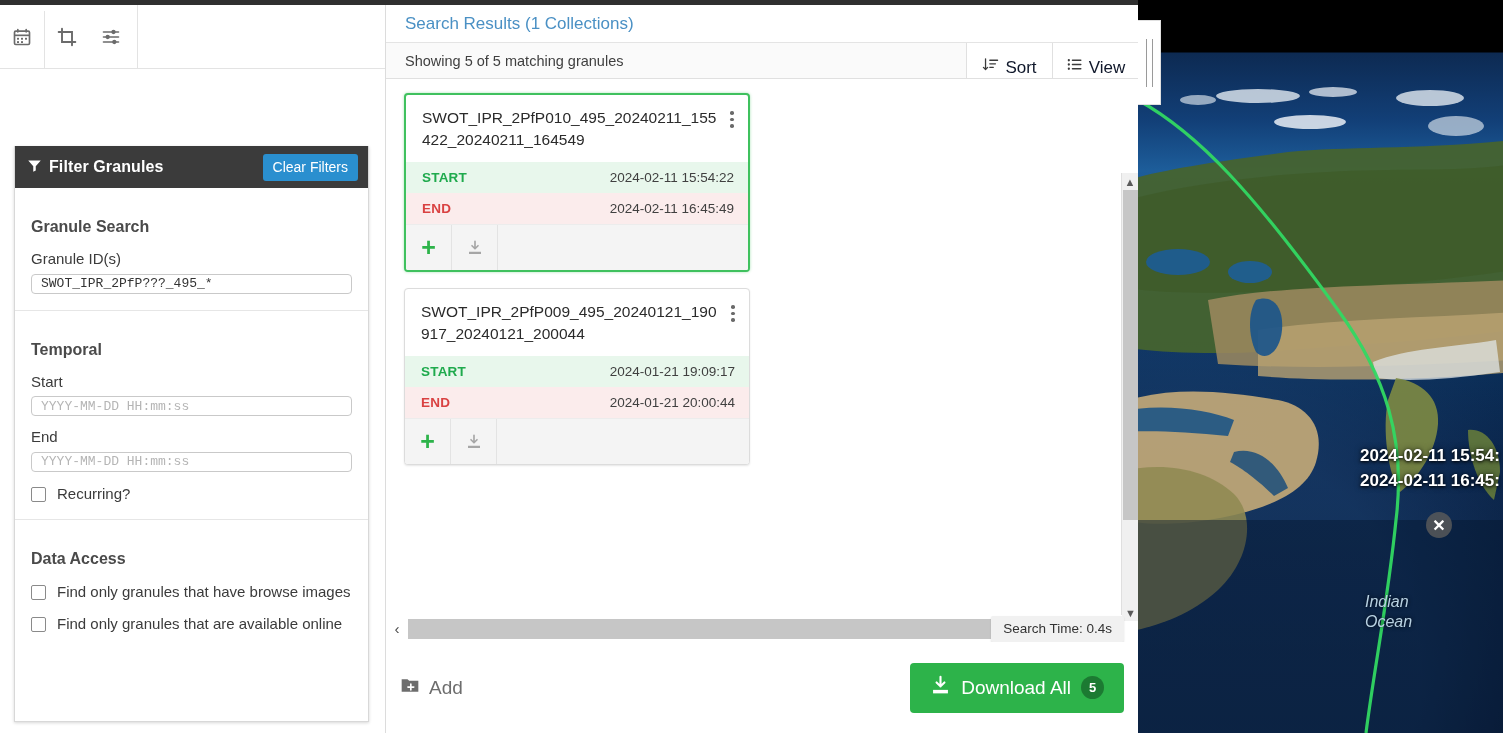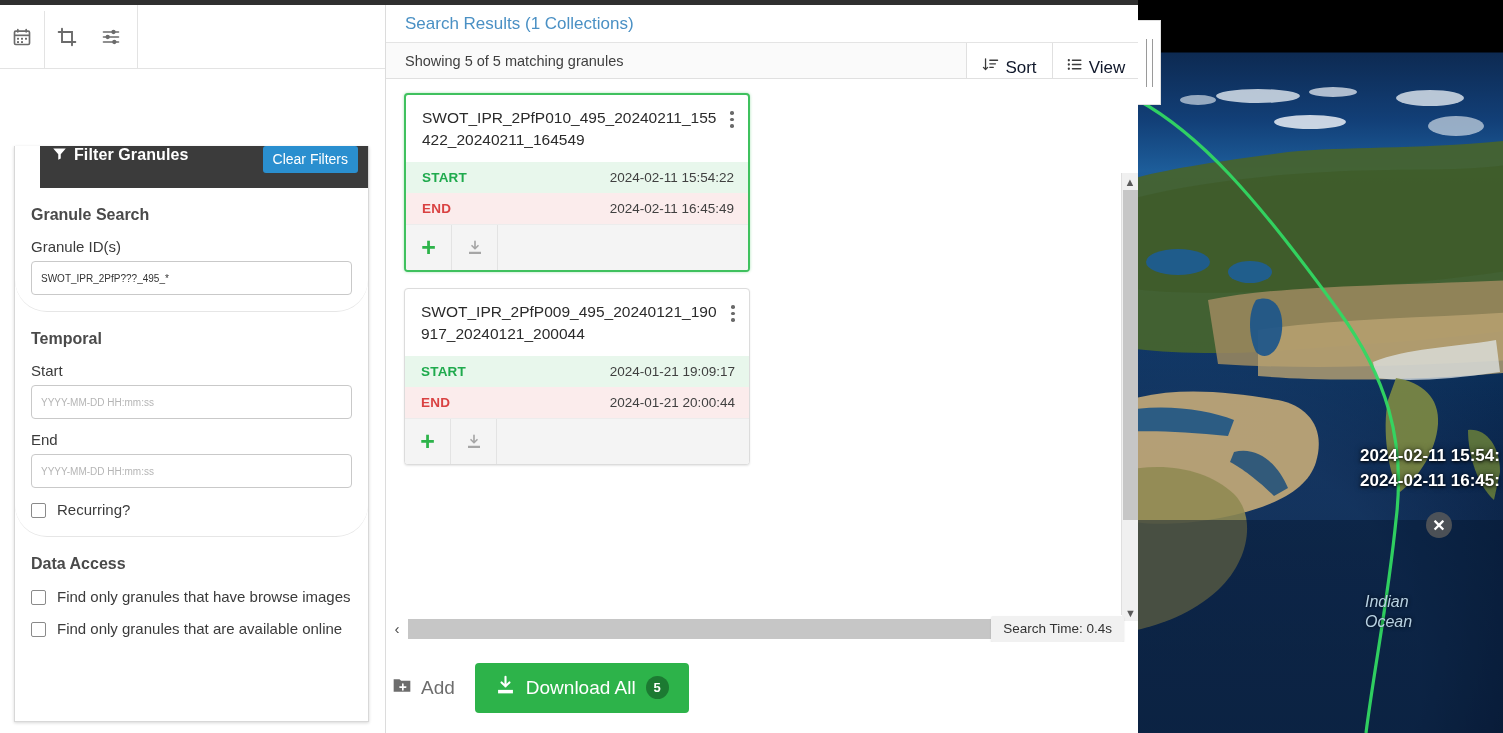--- a/index.html
+++ b/index.html
@@ -81,70 +81,68 @@
     height: 576px;
     background: #ffffff;
     border: 1px solid #d8d8d8;
     border-top: none;
     box-shadow: 0 1px 3px rgba(0,0,0,.16);
     overflow: hidden;
   }
   .filter-header {
     height: 42px;
     background: #3b3b3b;
-    display: flex; align-items: flex-start;
+    display: flex; align-items: center;
     padding: 0 10px 0 12px;
     position: relative;
-    margin-left: 25px;
   }
   .filter-header-title {
     color: #fff;
     font-size: 16px;
     font-weight: bold;
     letter-spacing: .1px;
   }
   .funnel-icon { margin-right: 7px; display: inline-block; vertical-align: -1px; }
   .clear-filters {
     margin-left: auto;
     background: #2a8fcf;
     color: #fff;
     border: none;
     border-radius: 3px;
     font-size: 14px;
     padding: 5px 10px 6px;
     cursor: pointer;
     font-family: inherit;
   }
   .filter-section {
-    padding: 18px 16px 16px;
+    padding: 30px 16px 16px;
     border-bottom: 1px solid #e6e6e6;
-    border-radius: 32px;
   }
   .filter-section:last-child { border-bottom: none; }
   .section-title {
     font-size: 16px;
     font-weight: bold;
     color: #4a4a4a;
     margin: 0 0 14px 0;
   }
   .field-label {
     font-size: 15px;
     color: #3b3b3b;
     margin: 0 0 6px 0;
     display: block;
   }
   .text-input {
     width: 100%;
-    height: 34px;
+    height: 20px;
     border: 1px solid #c9c9c9;
     border-radius: 4px;
     padding: 0 9px;
-    font-size: 10px;
+    font-size: 13px;
     color: #333;
-    font-family: Liberation Sans, sans-serif;
+    font-family: Liberation Mono, monospace;
     background: #fff;
     outline: none;
   }
   .text-input::placeholder { color: #b5b5b5; }
   .spacer-10 { height: 12px; }
   .checkbox-row {
     display: flex;
     align-items: flex-start;
     margin-top: 12px;
     cursor: pointer;
@@ -368,28 +366,28 @@
     color: #333;
     font-size: 13.5px;
     padding: 5px 12px 6px;
     border-radius: 2px;
     box-shadow: 0 1px 2px rgba(0,0,0,.12);
   }
 
   
   .results-footer {
     position: absolute;
-    left: 0; bottom: 0;
+    left: 8px; bottom: 0;
     width: 752px; height: 91px;
     background: #fff;
     display: flex;
     align-items: center;
-    justify-content: flex-start;
+    justify-content: space-between;
     padding-right: 22px;
-    gap: 14px;
+    gap: 20px;
   }
   .add-btn {
     display: flex; align-items: center; gap: 9px;
     font-size: 19px;
     color: #6d6d6d;
     cursor: pointer;
     background: none; border: none;
     font-family: inherit;
     padding: 4px 6px;
   }

